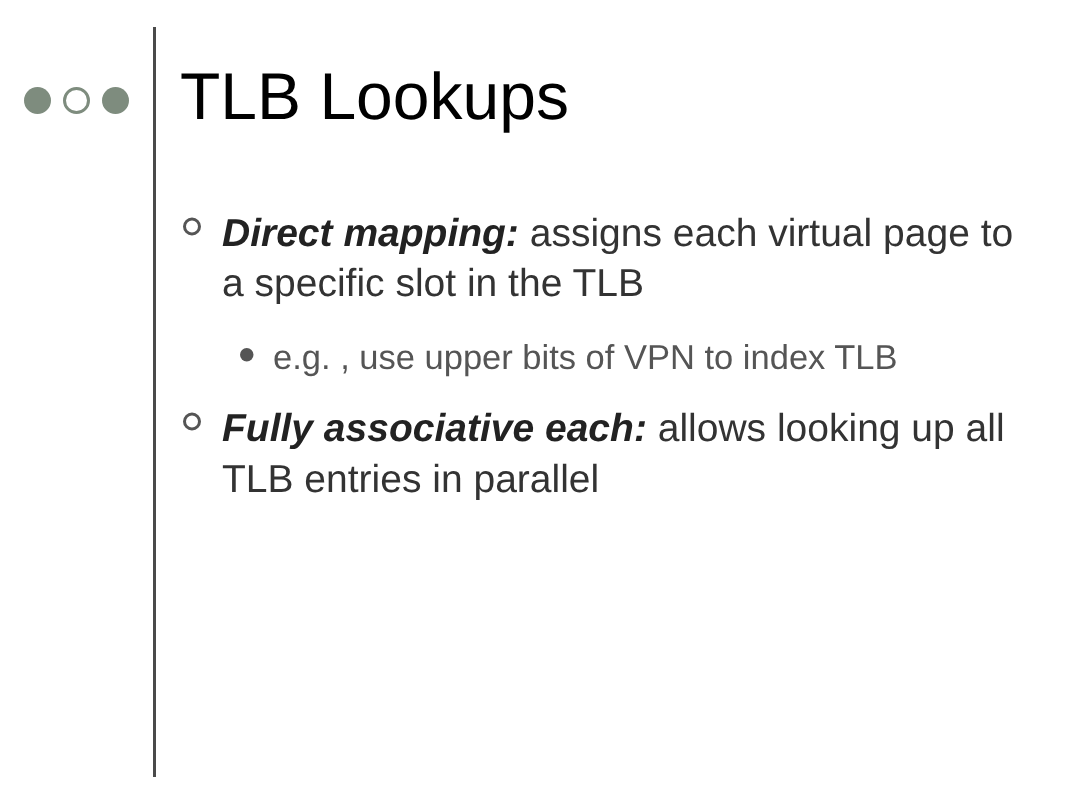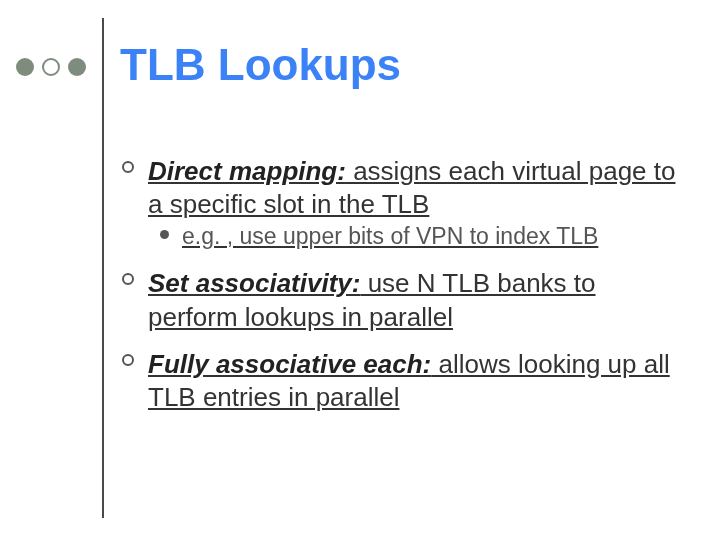--- a/index.html
+++ b/index.html
@@ -45,50 +45,49 @@
     top: 18px;
     width: 0;
     height: 500px;
     border-left: 2px solid #4a4a4a;
   }
   .title {
     position: absolute;
     left: 120px;
     top: 40px;
     font-size: 44px;
-    font-weight: 700;
-    color: #3b82f6;
+    font-weight: 400;
+    color: #000000;
   }
   .content {
     position: absolute;
     left: 148px;
-    top: 155px;
+    top: 139px;
     width: 540px;
     font-size: 26px;
     line-height: 1.28;
     color: #333;
-    text-decoration: underline;
   }
   .item {
     position: relative;
     margin-bottom: 14px;
   }
   .bullet-hollow {
     position: absolute;
     left: -26px;
     top: 6px;
     width: 12px;
     height: 12px;
     border: 2px solid #555;
     border-radius: 50%;
     box-sizing: border-box;
   }
   .sub {
     position: relative;
-    margin: 0 0 16px 34px;
+    margin: 18px 0 16px 34px;
     font-size: 23px;
     color: #555;
     line-height: 1.3;
   }
   .bullet-solid {
     position: absolute;
     left: -22px;
     top: 8px;
     width: 9px;
     height: 9px;
@@ -120,24 +119,20 @@
 
     <div class="item">
       <span class="bullet-hollow"></span>
       <span class="bi">Direct mapping:</span><span>  assigns each virtual page to a specific slot in the TLB</span>
       <div class="sub">
         <span class="bullet-solid"></span>
         <span>e.g. , use upper bits of VPN to index TLB</span>
       </div>
     </div>
 
-    <div class="item">
-      <span class="bullet-hollow"></span>
-      <span class="bi">Set associativity:</span><span>  use N TLB banks to perform lookups in parallel</span>
-    </div>
 
     <div class="item">
       <span class="bullet-hollow"></span>
       <span class="bi">Fully associative each:</span><span>  allows looking up all TLB entries in parallel</span>
     </div>
 
   </div>
 
 </div>
 

